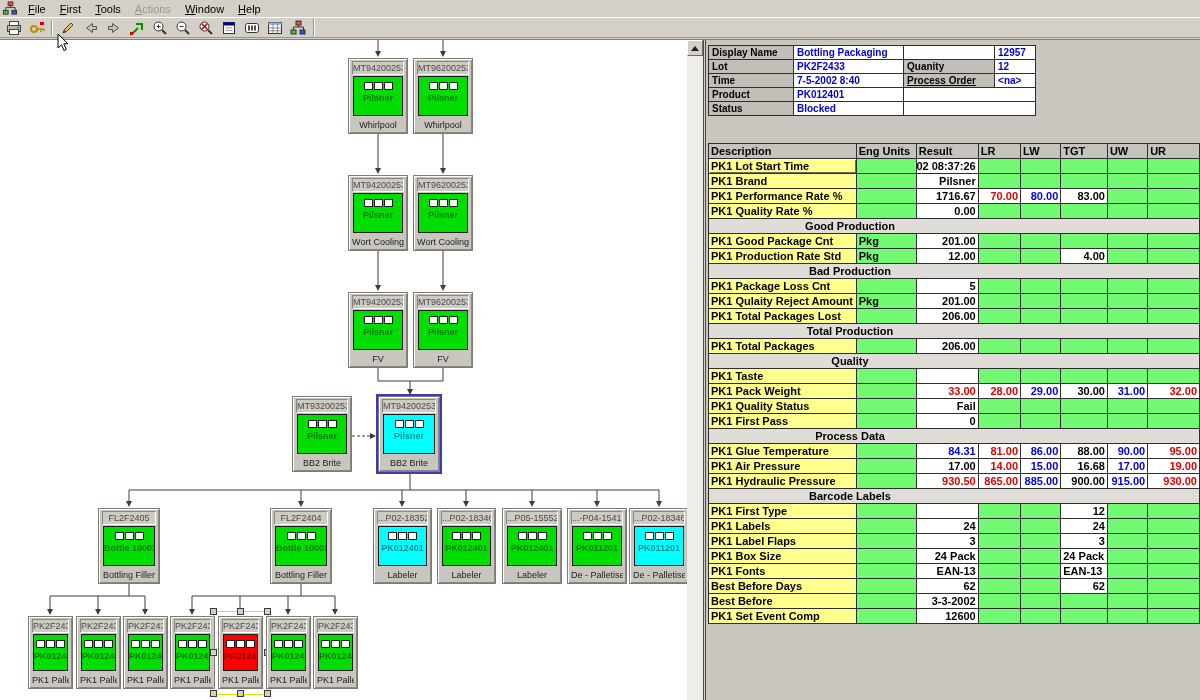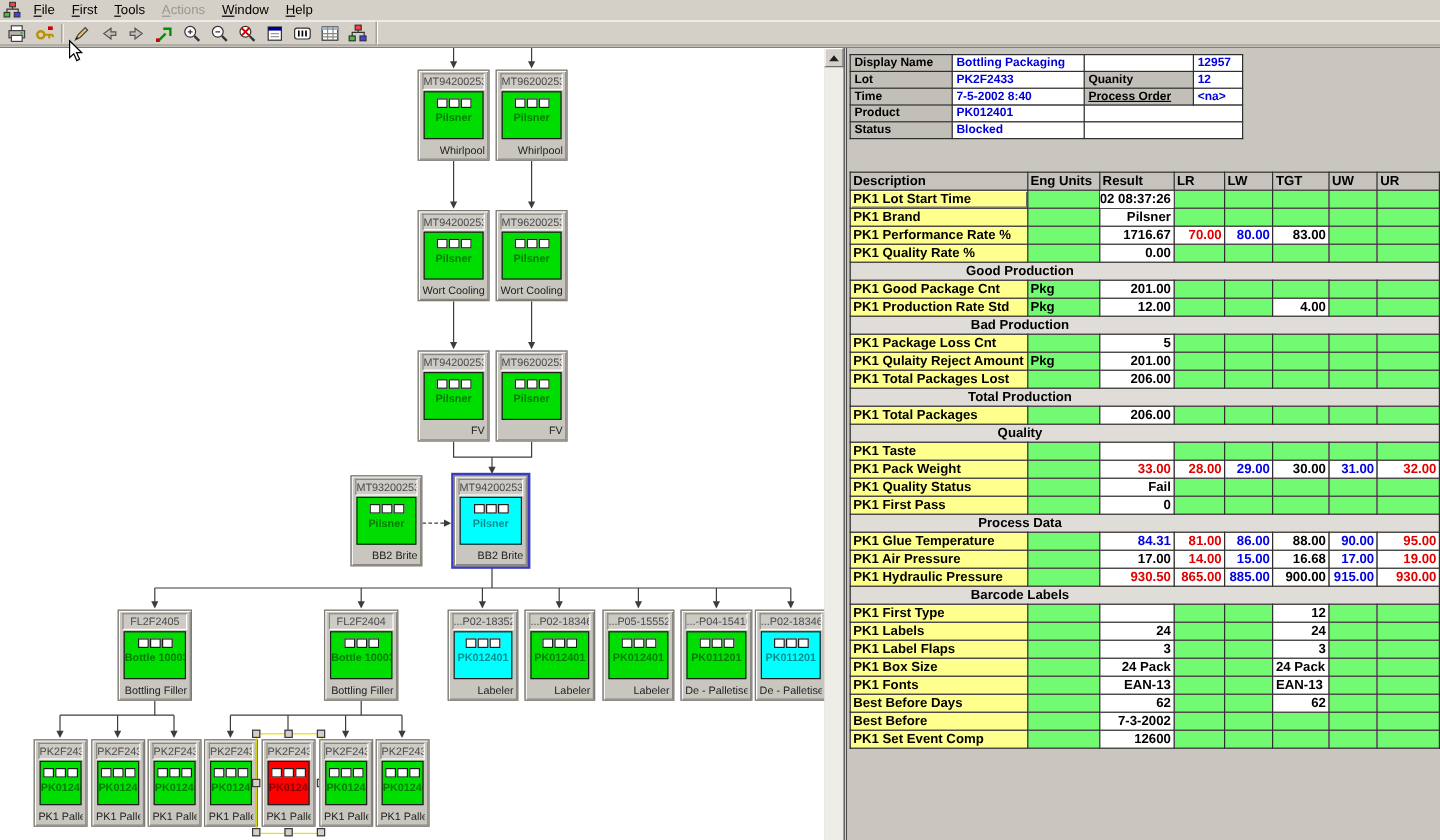--- a/index.html
+++ b/index.html
@@ -21,21 +21,21 @@
   .diagram{position:absolute;left:0;top:0;width:687px;height:660px;background:#ffffff;overflow:hidden;}
   .edges{position:absolute;left:0;top:0;}
   
   .node{position:absolute;background:#c9c6c0;border:1px solid #7e7b75;box-shadow:inset 1px 1px 0 #ffffff, inset -1px -1px 0 #8a8780;box-sizing:border-box;}
   .node.current{box-shadow:0 0 0 2px #3b3bbe, inset 1px 1px 0 #ffffff, inset -1px -1px 0 #8a8780;}
   .node-title{height:12px;line-height:12px;margin:2px 3px 1px 3px;font-size:9px;text-align:center;color:#4a4a4a;border:1px solid;border-color:#8a8780 #ffffff #ffffff #8a8780;background:#cecbc5;white-space:nowrap;overflow:hidden;}
   .node-body{position:absolute;left:4px;right:4px;top:17px;bottom:17px;border:1px solid #1e1e1e;}
   .cellstrip{display:flex;justify-content:center;gap:1px;margin-top:5px;}
   .cell{width:7px;height:6px;background:#ffffff;border:1px solid #1e1e1e;}
   .node-prod{margin-top:3px;text-align:center;font-size:9px;font-weight:bold;color:rgba(0,0,0,0.45);white-space:nowrap;overflow:hidden;}
-  .node-foot{position:absolute;left:3px;right:3px;bottom:2px;height:12px;line-height:12px;font-size:9px;text-align:right;color:#22221e;white-space:nowrap;overflow:hidden;}
+  .node-foot{position:absolute;left:3px;right:3px;bottom:2px;height:12px;line-height:12px;font-size:9px;text-align:center;color:#22221e;white-space:nowrap;overflow:hidden;}
   .selbox{position:absolute;border:1px solid #e3e300;pointer-events:none;}
   .handle{position:absolute;width:7px;height:7px;background:#d4d0c8;border:1px solid #3a3a3a;box-sizing:border-box;}
   
   .vscroll{position:absolute;left:687px;top:0;width:16px;height:660px;background:#efede8;}
   .scroll-btn{position:absolute;left:0;width:16px;height:16px;background:#d4d0c8;border:1px solid;border-color:#ffffff #6f6c66 #6f6c66 #ffffff;box-sizing:border-box;display:flex;align-items:center;justify-content:center;}
   .tri-up{width:0;height:0;border-left:4px solid transparent;border-right:4px solid transparent;border-bottom:5px solid #1e1e1e;}
   .divider{position:absolute;left:703px;top:0;width:3px;height:660px;background:#d4d0c8;border-left:1px solid #4a4a4a;border-right:1px solid #4a4a4a;box-sizing:border-box;}
   
   .rightpanel{position:absolute;left:706px;top:0;width:494px;height:660px;background:#c9c6c0;overflow:hidden;}
   table{border-collapse:collapse;}
@@ -806,21 +806,21 @@
               <td class="whitecell">62</td>
               <td class="greencell"></td>
               <td class="greencell"></td>
               <td class="whitecell ">62</td>
               <td class="greencell"></td>
               <td class="greencell"></td>
             </tr>
             <tr>
               <td class="desc">Best Before</td>
               <td class="greencell"></td>
-              <td class="whitecell">7-3-2002</td>
+              <td class="whitecell">3-3-2002</td>
               <td class="greencell"></td>
               <td class="greencell"></td>
               <td class="greencell"></td>
               <td class="greencell"></td>
               <td class="greencell"></td>
             </tr>
             <tr>
               <td class="desc">PK1 Set Event Comp</td>
               <td class="greencell"></td>
               <td class="whitecell">12600</td>

